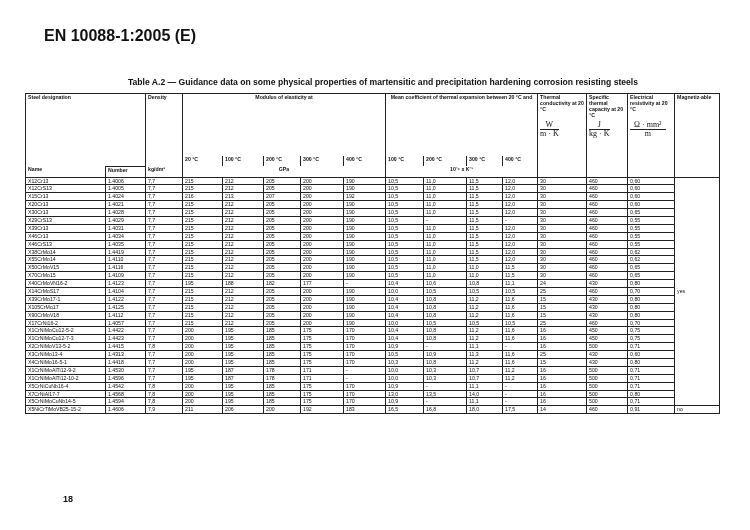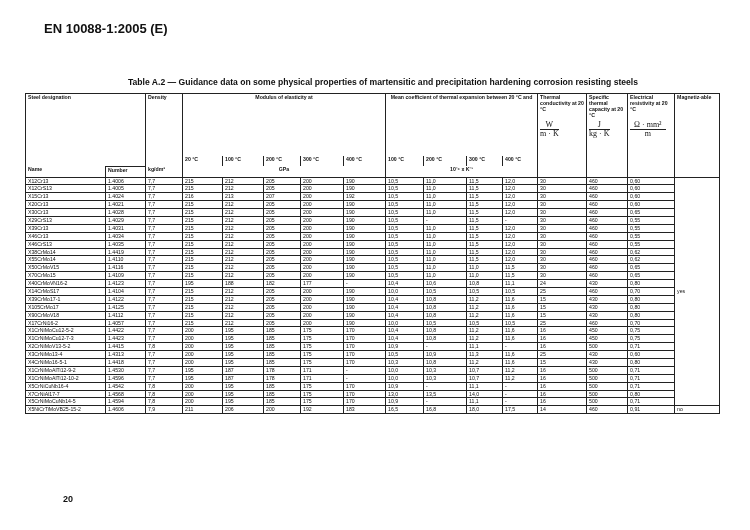--- a/index.html
+++ b/index.html
@@ -1,17 +1,17 @@
 <!DOCTYPE html>
 <html><head>
 <meta charset="utf-8">
 <style>
   html, body { margin:0; padding:0; background:#fff; }
   body { width:750px; height:530px; position:relative; overflow:hidden; font-family:"Liberation Sans", sans-serif; color:#111; }
-  .doc-id { position:absolute; left:44px; top:21px; font-size:13px; font-weight:bold; }
+  .doc-id { position:absolute; left:44px; top:27px; font-size:16px; font-weight:bold; }
   .caption { position:absolute; left:0; width:750px; top:77px; text-align:center; font-size:8.6px; font-weight:bold;margin-left:8px; }
   .page-num { position:absolute; left:63px; top:494px; font-size:9px; font-weight:bold; }
   table.t { position:absolute; left:25px; top:93px; border-collapse:collapse; table-layout:fixed; width:694px; font-size:5.2px; line-height:6px; }
   table.t td, table.t th { border:0.8px solid #222; padding:0 2px; vertical-align:top; text-align:left; font-weight:normal; white-space:nowrap; overflow:hidden; }
   table.t th { font-weight:bold; }
   .hdr-main { height:62px; }
   .hdr-main th { padding-top:2px; }
   .center { text-align:center !important; }
   .sub th { height:10px; vertical-align:bottom; padding-bottom:1px; }
   .unit-row th { height:10px; vertical-align:bottom; }
@@ -599,13 +599,13 @@
         <td>18,0</td>
         <td>17,5</td>
         <td>14</td>
         <td>460</td>
         <td>0,91</td>
         <td>no</td>
       </tr>
     </tbody>
 </table>
 
-<div class="page-num">20</div>
+<div class="page-num">18</div>
 
 </body></html>

